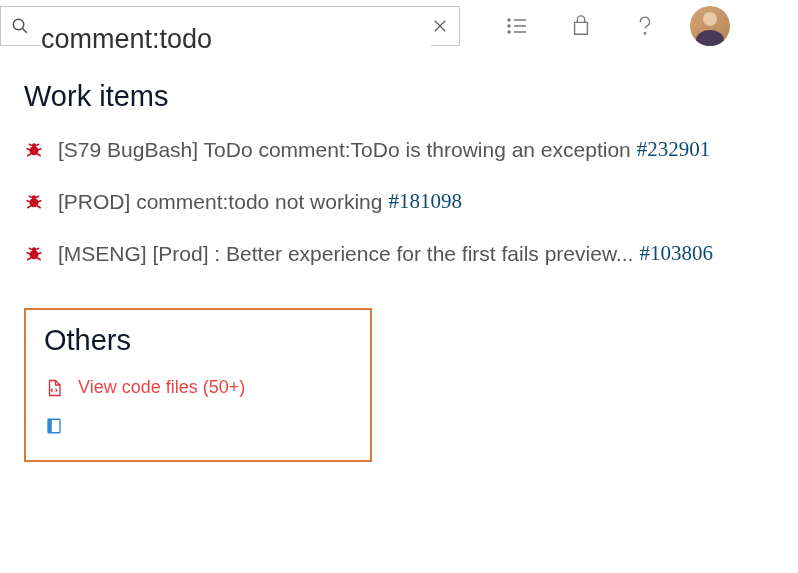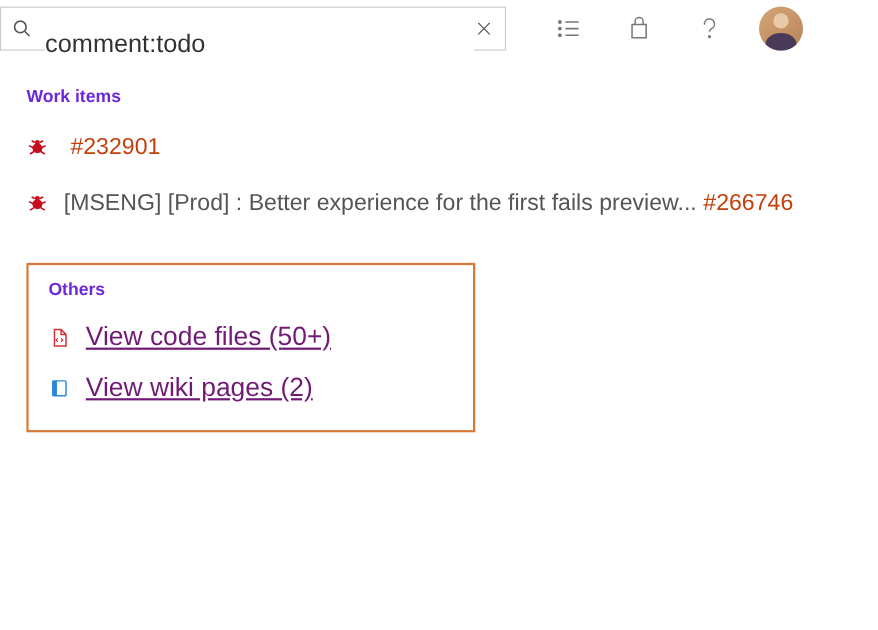--- a/index.html
+++ b/index.html
@@ -32,21 +32,21 @@
     }
     .search-box .search-icon-wrap {
       margin-right: 12px;
       color: #555;
       display: flex;
       align-items: center;
     }
     .search-box input {
       border: none;
       outline: none;
-      font-size: 23px;
+      font-size: 27px;
       width: 100%;
       color: #323130;
       margin-top: 26px;
     }
     .search-box .clear-wrap {
       color: #555;
       display: flex;
       align-items: center;
       cursor: pointer;
     }
@@ -94,23 +94,23 @@
       transform: translateX(-50%);
       width: 28px;
       height: 20px;
       border-radius: 50% 50% 0 0;
       background: #4a3a5a;
     }
     .content {
       padding: 28px 24px 0 24px;
     }
     .section-title {
-      font-size: 16px;
-      font-weight: 700;
-      color: #6d28d9;
+      font-size: 29px;
+      font-weight: 400;
+      color: #0f172a;
       margin-bottom: 18px;
     }
     .result-list {
       list-style: none;
     }
     .result-item {
       display: flex;
       align-items: center;
       padding: 6px 0;
       margin-bottom: 15px;
@@ -127,45 +127,45 @@
       align-items: center;
       justify-content: center;
     }
     .result-text {
       color: #555555;
       white-space: nowrap;
       overflow: hidden;
       text-overflow: ellipsis;
     }
     .result-id {
-      color: #c2410c;
+      color: #0c4a6e;
       margin-left: 6px;
       white-space: nowrap;
+      font-family: Liberation Serif, serif;
     }
     .others-section {
       margin-top: 36px;
       border: 2px solid #d97938;
       padding: 14px 16px 18px 18px;
-      width: 408px;
+      width: 348px;
     }
     .others-section .section-title {
       margin-bottom: 14px;
     }
     .others-list {
       list-style: none;
     }
     .others-item {
       display: flex;
       align-items: center;
-      font-size: 24px;
-      color: #701a75;
+      font-size: 18px;
+      color: #ef4444;
       padding: 6px 0;
       margin-bottom: 6px;
       cursor: pointer;
-      text-decoration: underline;
     }
     .others-item:last-child {
       margin-bottom: 0;
     }
   </style>
 </head>
 <body>
 
 <div class="header">
   <div class="search-box">
@@ -222,37 +222,54 @@
           <circle cx="12" cy="13" r="6"></circle>
           <circle cx="12" cy="6" r="3"></circle>
           <line x1="2" y1="10" x2="7" y2="12" stroke="#c50f1f" stroke-width="2"></line>
           <line x1="22" y1="10" x2="17" y2="12" stroke="#c50f1f" stroke-width="2"></line>
           <line x1="3" y1="20" x2="8" y2="17" stroke="#c50f1f" stroke-width="2"></line>
           <line x1="21" y1="20" x2="16" y2="17" stroke="#c50f1f" stroke-width="2"></line>
           <line x1="5" y1="4" x2="9" y2="6" stroke="#c50f1f" stroke-width="2"></line>
           <line x1="19" y1="4" x2="15" y2="6" stroke="#c50f1f" stroke-width="2"></line>
         </svg>
       </span>
+      <span class="result-text">[S79 BugBash] ToDo comment:ToDo is throwing an exception</span>
       <span class="result-id">#232901</span>
     </li>
     <li class="result-item">
       <span class="result-icon">
         <svg width="18" height="18" viewBox="0 0 24 24" fill="#c50f1f">
           <circle cx="12" cy="13" r="6"></circle>
           <circle cx="12" cy="6" r="3"></circle>
           <line x1="2" y1="10" x2="7" y2="12" stroke="#c50f1f" stroke-width="2"></line>
           <line x1="22" y1="10" x2="17" y2="12" stroke="#c50f1f" stroke-width="2"></line>
           <line x1="3" y1="20" x2="8" y2="17" stroke="#c50f1f" stroke-width="2"></line>
           <line x1="21" y1="20" x2="16" y2="17" stroke="#c50f1f" stroke-width="2"></line>
           <line x1="5" y1="4" x2="9" y2="6" stroke="#c50f1f" stroke-width="2"></line>
           <line x1="19" y1="4" x2="15" y2="6" stroke="#c50f1f" stroke-width="2"></line>
         </svg>
       </span>
+      <span class="result-text">[PROD] comment:todo not working</span>
+      <span class="result-id">#181098</span>
+    </li>
+    <li class="result-item">
+      <span class="result-icon">
+        <svg width="18" height="18" viewBox="0 0 24 24" fill="#c50f1f">
+          <circle cx="12" cy="13" r="6"></circle>
+          <circle cx="12" cy="6" r="3"></circle>
+          <line x1="2" y1="10" x2="7" y2="12" stroke="#c50f1f" stroke-width="2"></line>
+          <line x1="22" y1="10" x2="17" y2="12" stroke="#c50f1f" stroke-width="2"></line>
+          <line x1="3" y1="20" x2="8" y2="17" stroke="#c50f1f" stroke-width="2"></line>
+          <line x1="21" y1="20" x2="16" y2="17" stroke="#c50f1f" stroke-width="2"></line>
+          <line x1="5" y1="4" x2="9" y2="6" stroke="#c50f1f" stroke-width="2"></line>
+          <line x1="19" y1="4" x2="15" y2="6" stroke="#c50f1f" stroke-width="2"></line>
+        </svg>
+      </span>
       <span class="result-text">[MSENG] [Prod] : Better experience for the first fails preview...</span>
-      <span class="result-id">#266746</span>
+      <span class="result-id">#103806</span>
     </li>
   </ul>
 
   <div class="others-section">
     <h2 class="section-title">Others</h2>
     <ul class="others-list">
       <li class="others-item">
         <span class="result-icon">
           <svg width="18" height="20" viewBox="0 0 24 24" fill="none" stroke="#d13438" stroke-width="1.8">
             <path d="M6 2 L14 2 L20 8 L20 22 L6 22 Z"></path>
@@ -263,18 +280,17 @@
         </span>
         <span>View code files (50+)</span>
       </li>
       <li class="others-item">
         <span class="result-icon">
           <svg width="18" height="20" viewBox="0 0 24 24" fill="none">
             <rect x="4" y="3" width="16" height="18" rx="1" fill="none" stroke="#2b88d8" stroke-width="1.8"></rect>
             <rect x="4" y="3" width="5" height="18" fill="#2b88d8"></rect>
           </svg>
         </span>
-        <span>View wiki pages (2)</span>
       </li>
     </ul>
   </div>
 
 </div>
 
 </body></html>

